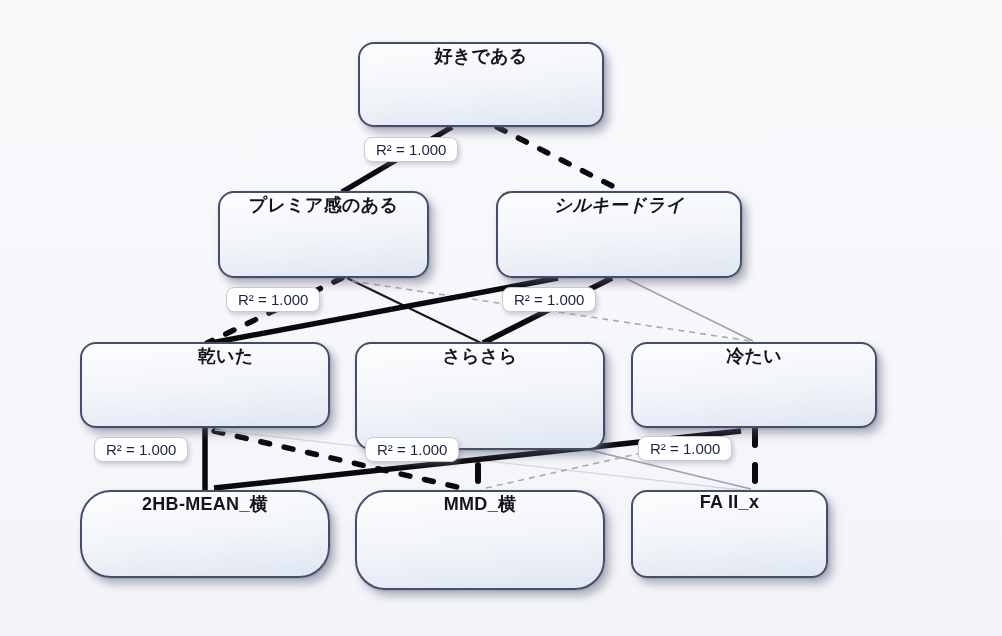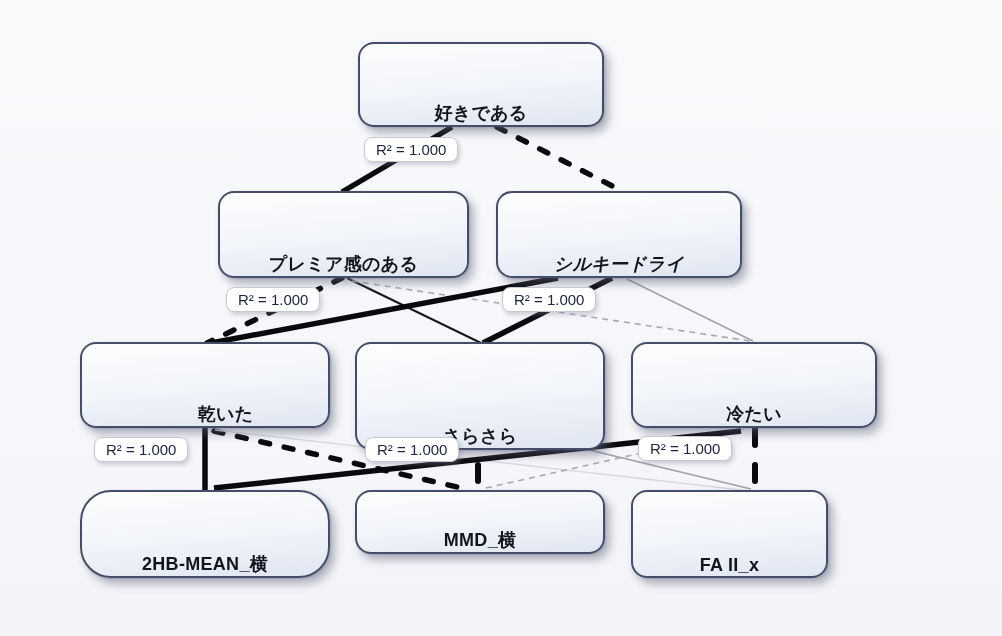--- a/index.html
+++ b/index.html
@@ -12,44 +12,44 @@
   
   .thick     {stroke:#0a0a0e;stroke-width:5.5;fill:none;}
   .thick-d   {stroke:#0a0a0e;stroke-width:5.5;fill:none;stroke-dasharray:9 15;stroke-linecap:round;}
   .thick-dv  {stroke:#0a0a0e;stroke-width:6;fill:none;stroke-dasharray:16 20;stroke-linecap:round;}
   .thin      {stroke:#17171d;stroke-width:2;fill:none;}
   .gray      {stroke:#a0a2ab;stroke-width:1.6;fill:none;}
   .gray-d    {stroke:#a8aab2;stroke-width:1.6;fill:none;stroke-dasharray:6 5;}
   .light     {stroke:#d5d7df;stroke-width:1.3;fill:none;}
   
   .node{
-    position:absolute;z-index:2;display:flex;align-items:flex-end;justify-content:center;
+    position:absolute;z-index:2;display:flex;align-items:flex-start;justify-content:center;
     border:2px solid #454e68;border-radius:16px;
     background:linear-gradient(175deg,#fdfdfe 0%,#f1f4f9 55%,#dfe6f2 100%);
     box-shadow:5px 6px 9px rgba(90,95,120,0.45),1px 1px 2px rgba(90,95,120,0.25);
     color:#14141c;font-size:18px;font-weight:600;letter-spacing:0.3px;
     box-sizing:border-box;cursor:default;
   }
   
   .r2{
     position:absolute;z-index:3;
     background:#ffffff;border:1px solid #c7c9d2;border-radius:8px;
     padding:3px 11px;font-size:15px;font-weight:400;color:#1b2440;
     box-shadow:2px 3px 4px rgba(130,132,155,0.35);
     white-space:nowrap;
   }
   
   .n-like   {left:358px;top:42px; width:246px;height:85px;}
-  .n-premium{left:218px;top:191px;width:251px;height:87px;}
+  .n-premium{left:218px;top:191px;width:211px;height:87px;}
   .n-silky  {left:496px;top:191px;width:246px;height:87px;font-style:italic;}
   .n-dry    {left:80px; top:342px;width:250px;height:86px;padding-left:41px;}
   .n-smooth {left:355px;top:342px;width:250px;height:108px;}
   .n-cold   {left:631px;top:342px;width:246px;height:86px;}
   .n-hb     {left:80px; top:490px;width:250px;height:88px;border-radius:31px;}
-  .n-mmd    {left:355px;top:490px;width:250px;height:64px;}
+  .n-mmd    {left:355px;top:490px;width:250px;height:100px;border-radius:30px;}
   .n-fa     {left:631px;top:490px;width:197px;height:88px;}
   
   .l1{left:364px;top:137px;}
   .l2{left:226px;top:287px;}
   .l3{left:502px;top:287px;}
   .l4{left:94px; top:437px;}
   .l5{left:365px;top:437px;}
   .l6{left:638px;top:436px;}
 </style>
 </head>

